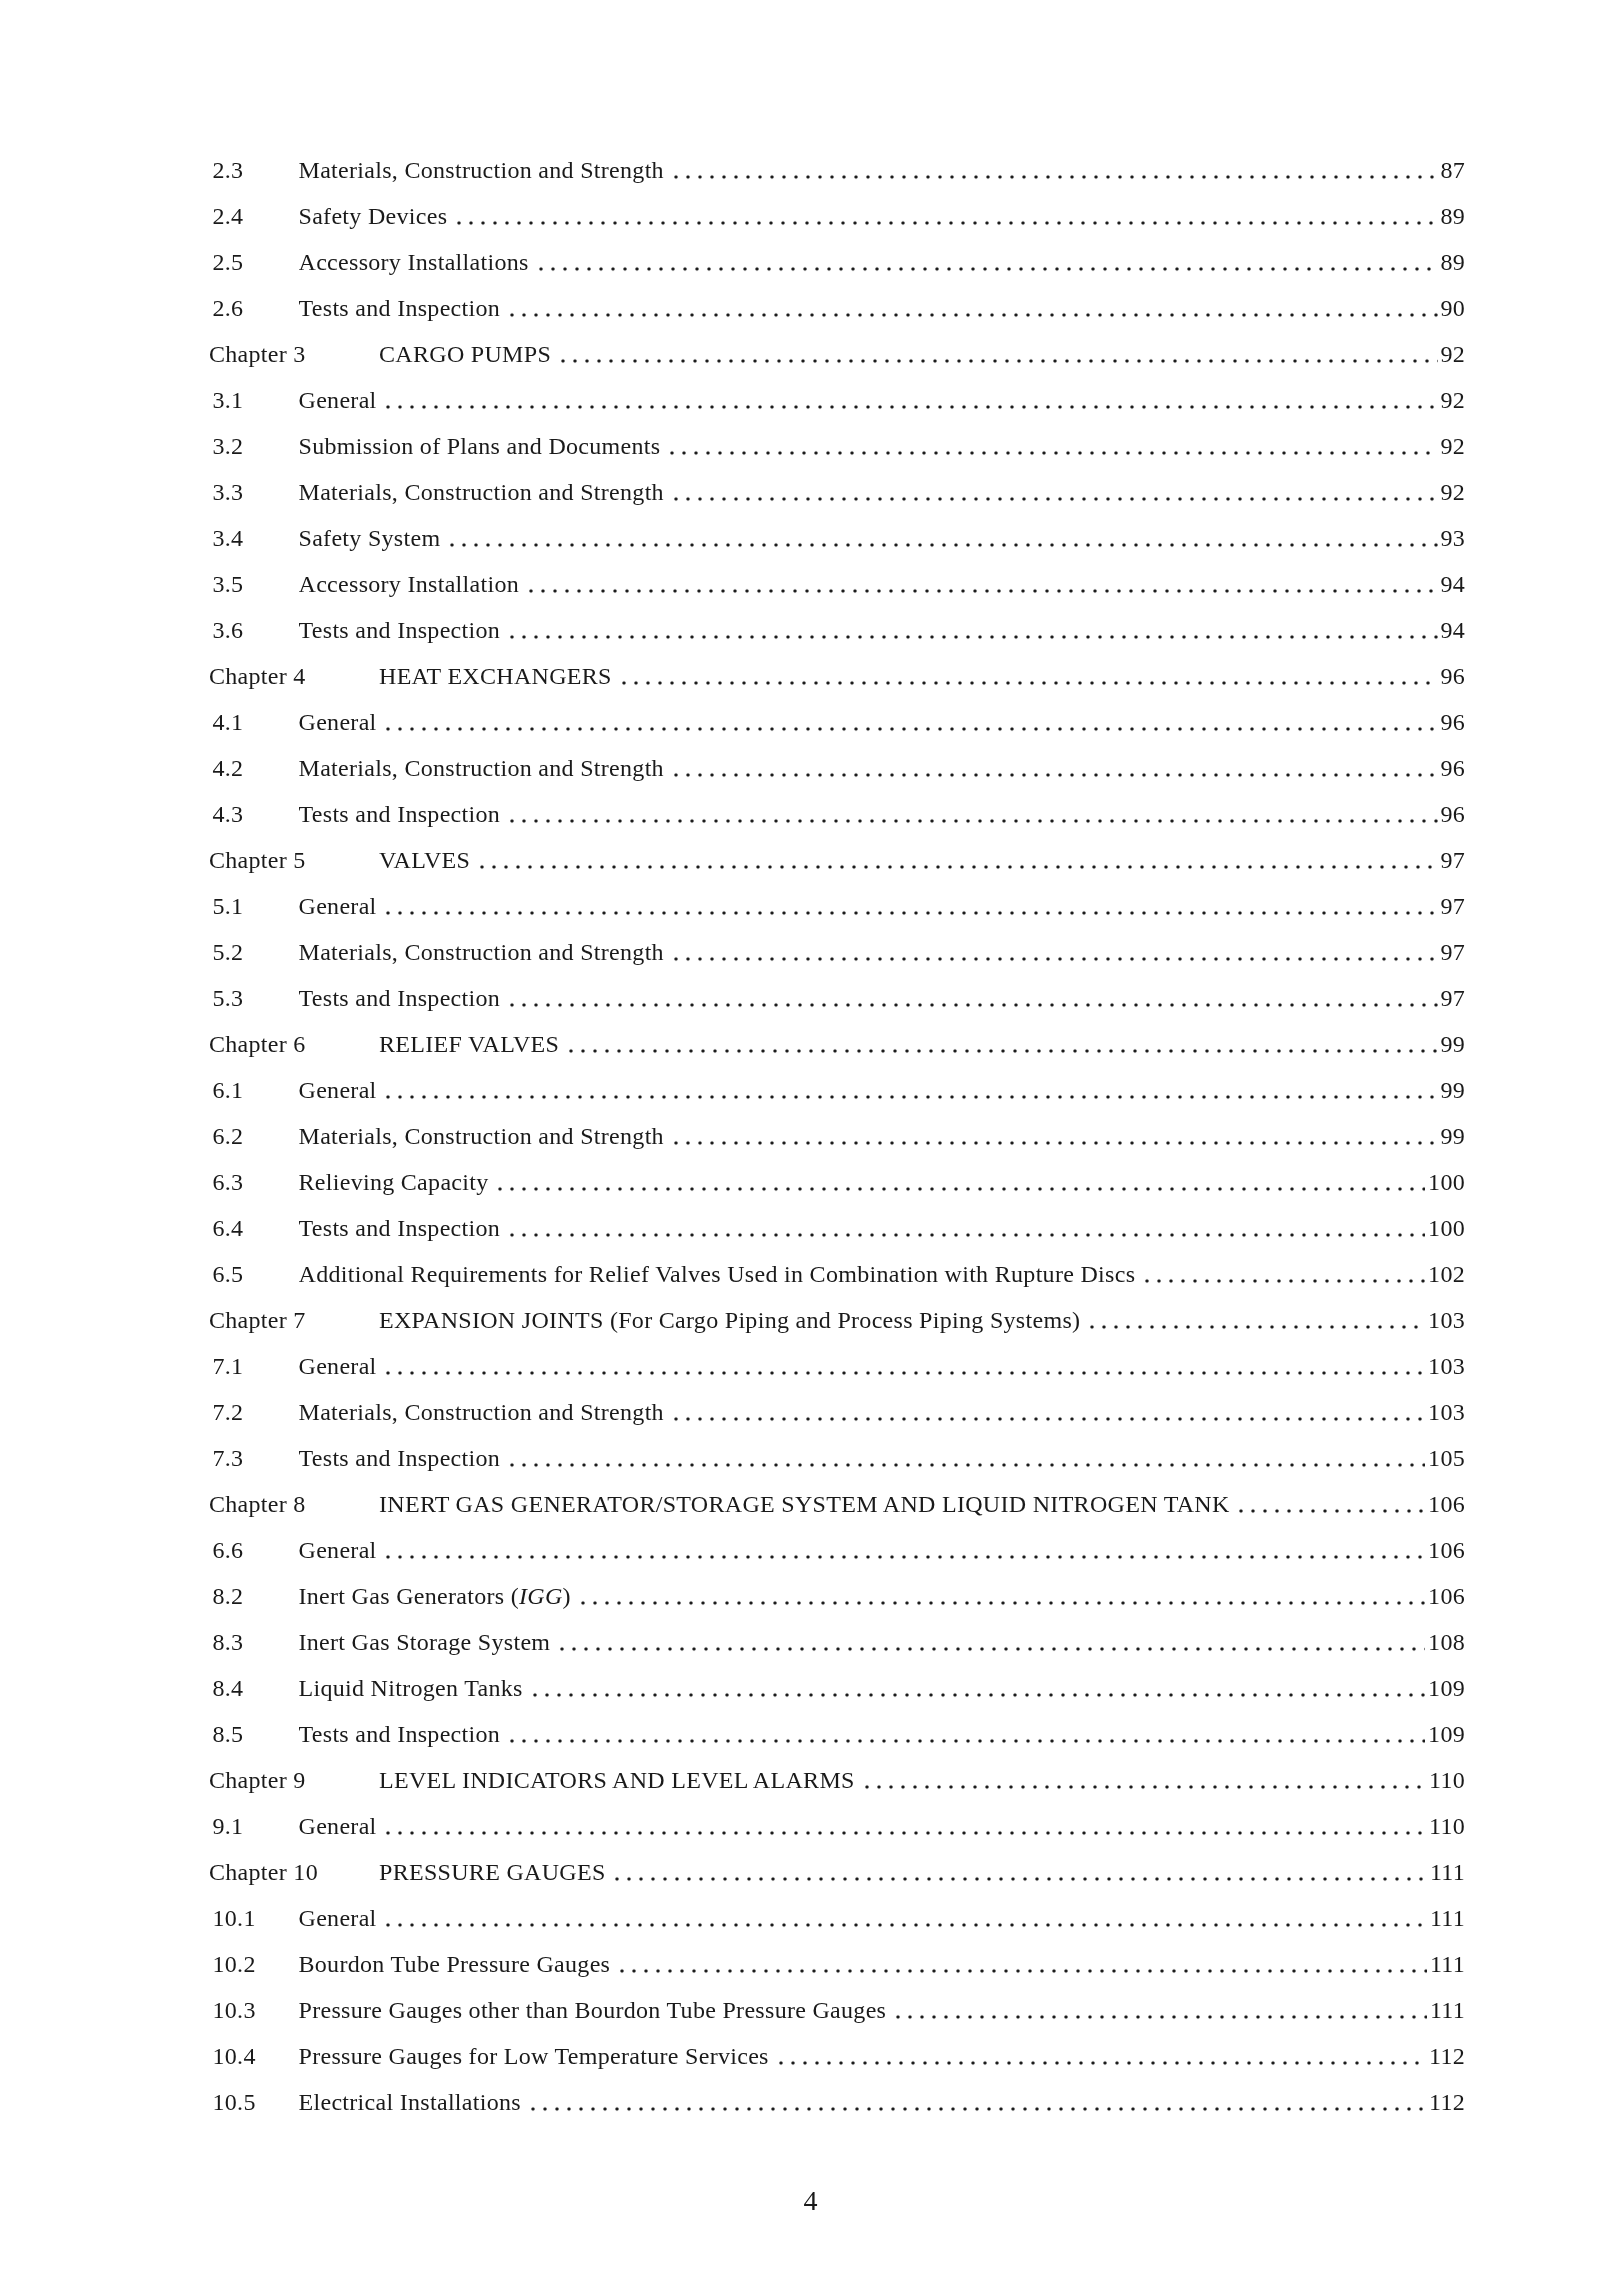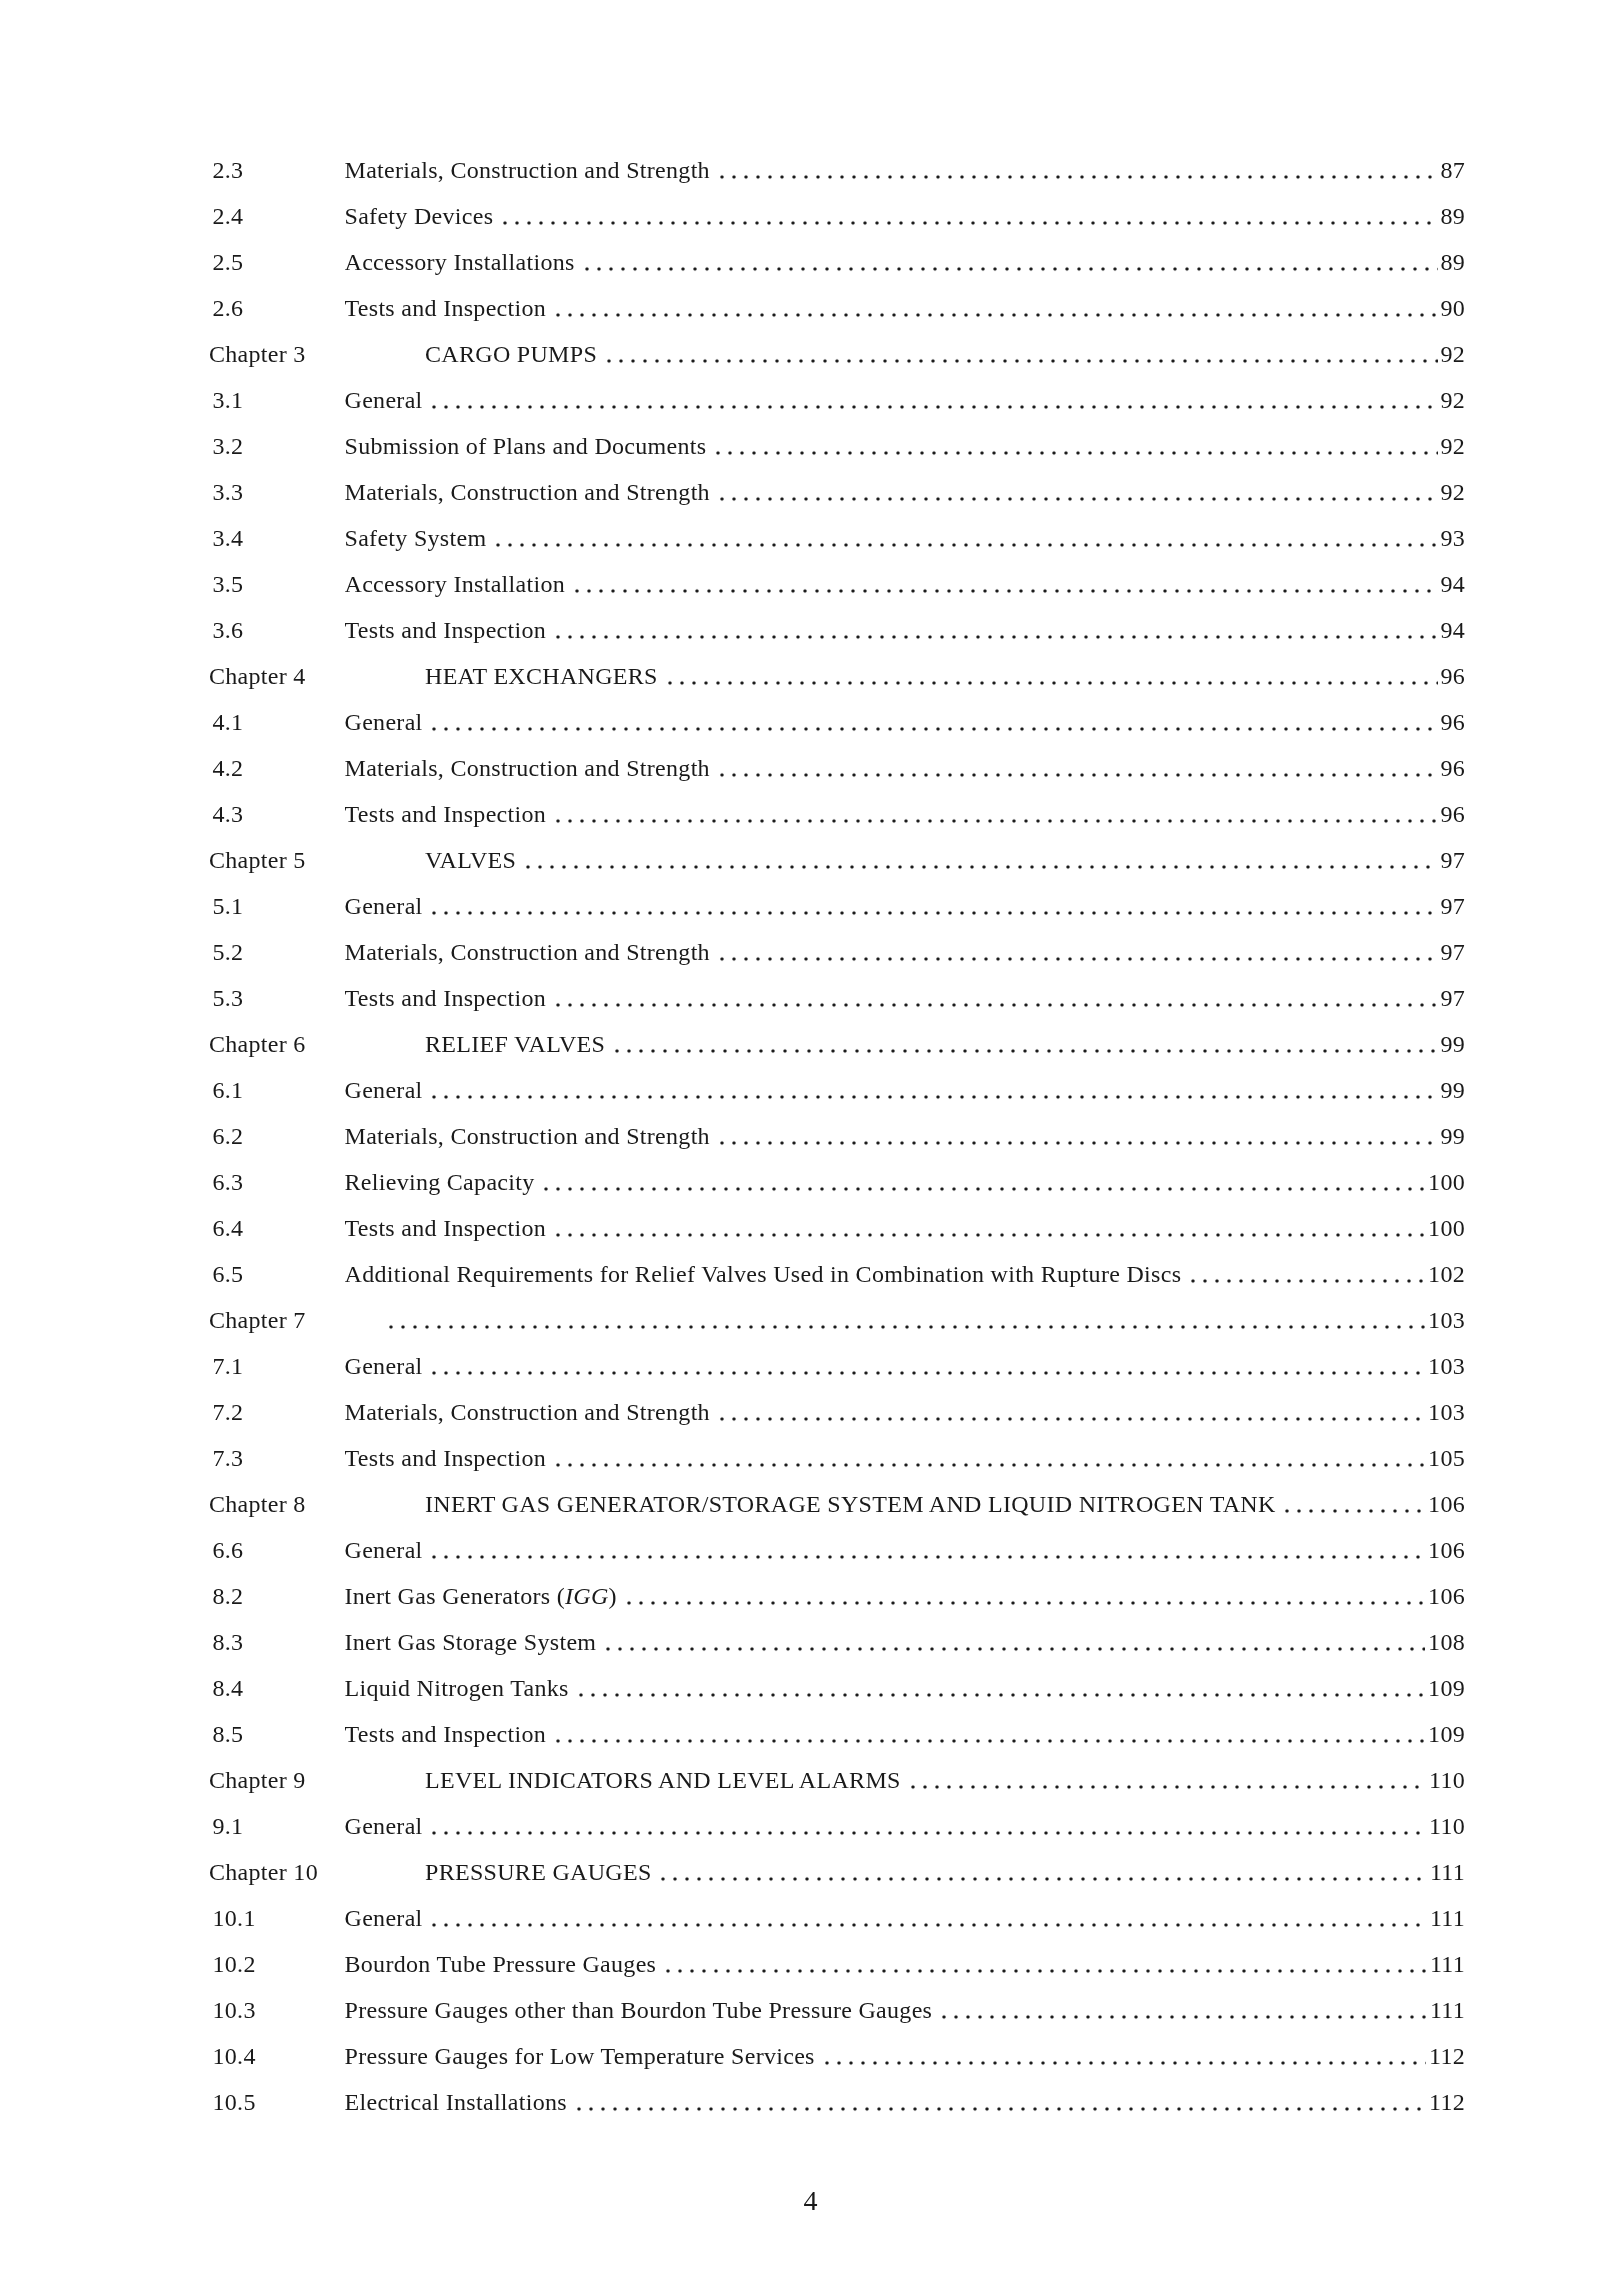--- a/index.html
+++ b/index.html
@@ -43,21 +43,20 @@
     min-width: 170px;
     margin-left: 21px;
   }
   .toc-row.section .label {
     margin-left: 24.5px;
     min-width: 86px;
   }
   .toc-row .title {
     flex: 0 1 auto;
     overflow: hidden;
-    margin-left: 46px;
   }
   .toc-row .title em {
     font-style: italic;
   }
   .leader {
     flex: 1 1 0;
     min-width: 5.9px;
     align-self: stretch;
     margin: 0 2.9px 0 5.9px;
     background-image: radial-gradient(circle, #1c1c1c 1.4px, rgba(28,28,28,0) 1.9px);
@@ -230,20 +229,21 @@
         <span class="page-num">100</span>
       </div>
       <div class="toc-row section">
         <span class="label">6.5</span>
         <span class="title">Additional Requirements for Relief Valves Used in Combination with Rupture Discs</span>
         <span class="leader"></span>
         <span class="page-num">102</span>
       </div>
       <div class="toc-row chapter">
         <span class="label">Chapter 7</span>
+        <span class="title">EXPANSION JOINTS (For Cargo Piping and Process Piping Systems)</span>
         <span class="leader"></span>
         <span class="page-num">103</span>
       </div>
       <div class="toc-row section">
         <span class="label">7.1</span>
         <span class="title">General</span>
         <span class="leader"></span>
         <span class="page-num">103</span>
       </div>
       <div class="toc-row section">

